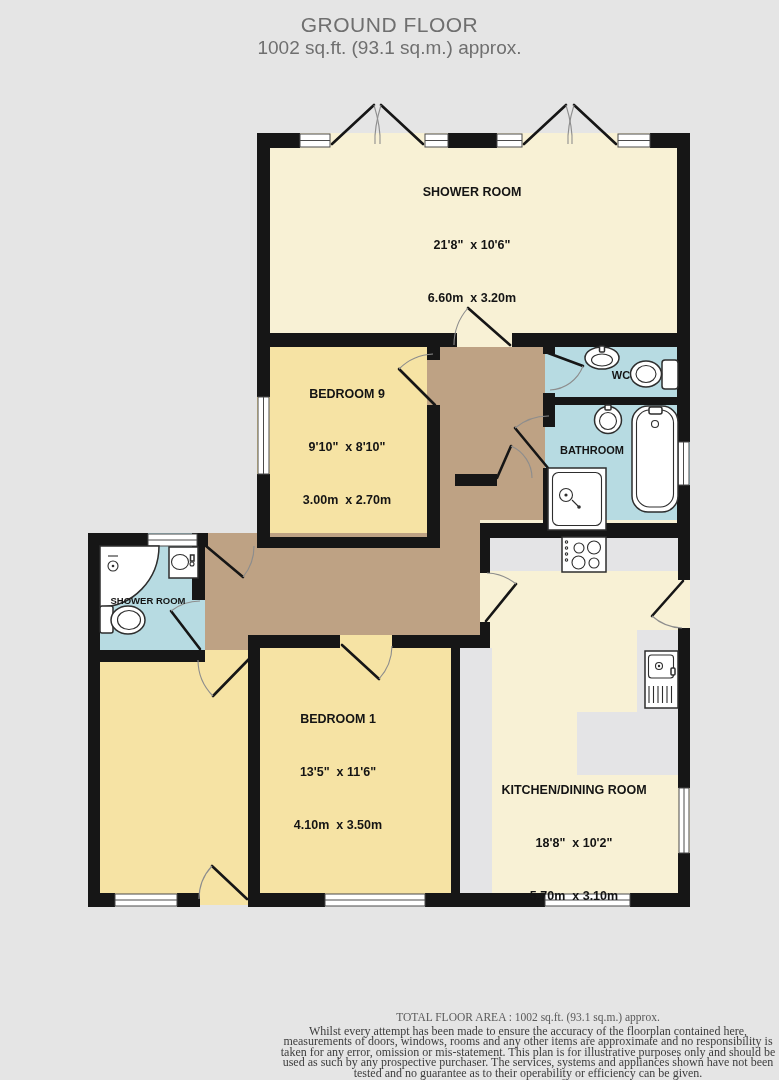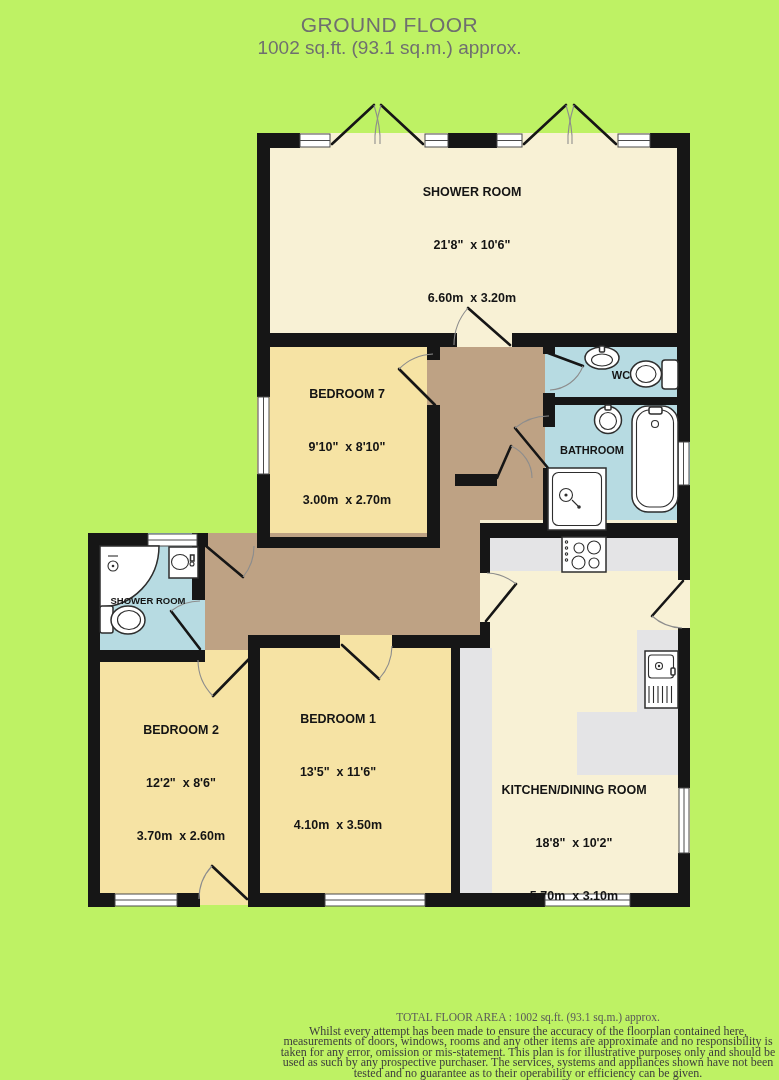--- a/index.html
+++ b/index.html
@@ -1,16 +1,16 @@
 <!DOCTYPE html>
 <html style="--wall: #161616; --cream: #F8F1D5; --yellow: #F6E3A4; --blue: #B7DBE2; --tan: #BEA284; --counter: #E4E4E6; --titlegray: #6f6f6f;"><head>
 <meta charset="utf-8">
 <style>
   html,body{margin:0;padding:0;background:#fff;}
-  #page{position:relative;width:779px;height:1080px;background:#bef264;overflow:hidden;
+  #page{position:relative;width:779px;height:1080px;background:#e5e5e5;overflow:hidden;
         font-family:"Liberation Sans", sans-serif;}
   #plan-svg{position:absolute;left:0;top:0;}
   .floor-cream{fill:var(--cream);}
   .floor-yellow{fill:var(--yellow);}
   .floor-blue{fill:var(--blue);}
   .floor-tan{fill:var(--tan);}
   .counter{fill:var(--counter);}
   .wall{fill:var(--wall);}
   .win{fill:#ffffff;stroke:#4a4a4a;stroke-width:1;}
   .winline{stroke:#4a4a4a;stroke-width:1;fill:none;}
@@ -304,42 +304,37 @@
     </g>
   </svg>
 
   <div class="room-label" style="left:472px;top:245px;">
     <div class="name">SHOWER ROOM</div>
     <div class="dim">21'8"  x 10'6"</div>
     <div class="dim">6.60m  x 3.20m</div>
   </div>
 
   <div class="room-label" style="left:347px;top:447px;">
-    <div class="name">BEDROOM 7</div>
+    <div class="name">BEDROOM 9</div>
     <div class="dim">9'10"  x 8'10"</div>
     <div class="dim">3.00m  x 2.70m</div>
   </div>
 
   <div class="room-label small-label" style="left:613px;top:375px;margin-left:8px;">
     <div class="name">WC</div>
   </div>
 
   <div class="room-label tiny-label" style="left:148px;top:600px;">
     <div class="name">SHOWER ROOM</div>
   </div>
 
   <div class="room-label small-label" style="left:592px;top:450px;">
     <div class="name">BATHROOM</div>
   </div>
 
-  <div class="room-label" style="left:181px;top:783px;">
-    <div class="name">BEDROOM 2</div>
-    <div class="dim">12'2"  x 8'6"</div>
-    <div class="dim">3.70m  x 2.60m</div>
-  </div>
 
   <div class="room-label" style="left:338px;top:772px;text-align:center;">
     <div class="name">BEDROOM 1</div>
     <div class="dim">13'5"  x 11'6"</div>
     <div class="dim">4.10m  x 3.50m</div>
   </div>
 
   <div class="room-label" style="left:574px;top:843px;">
     <div class="name">KITCHEN/DINING ROOM</div>
     <div class="dim">18'8"  x 10'2"</div>

